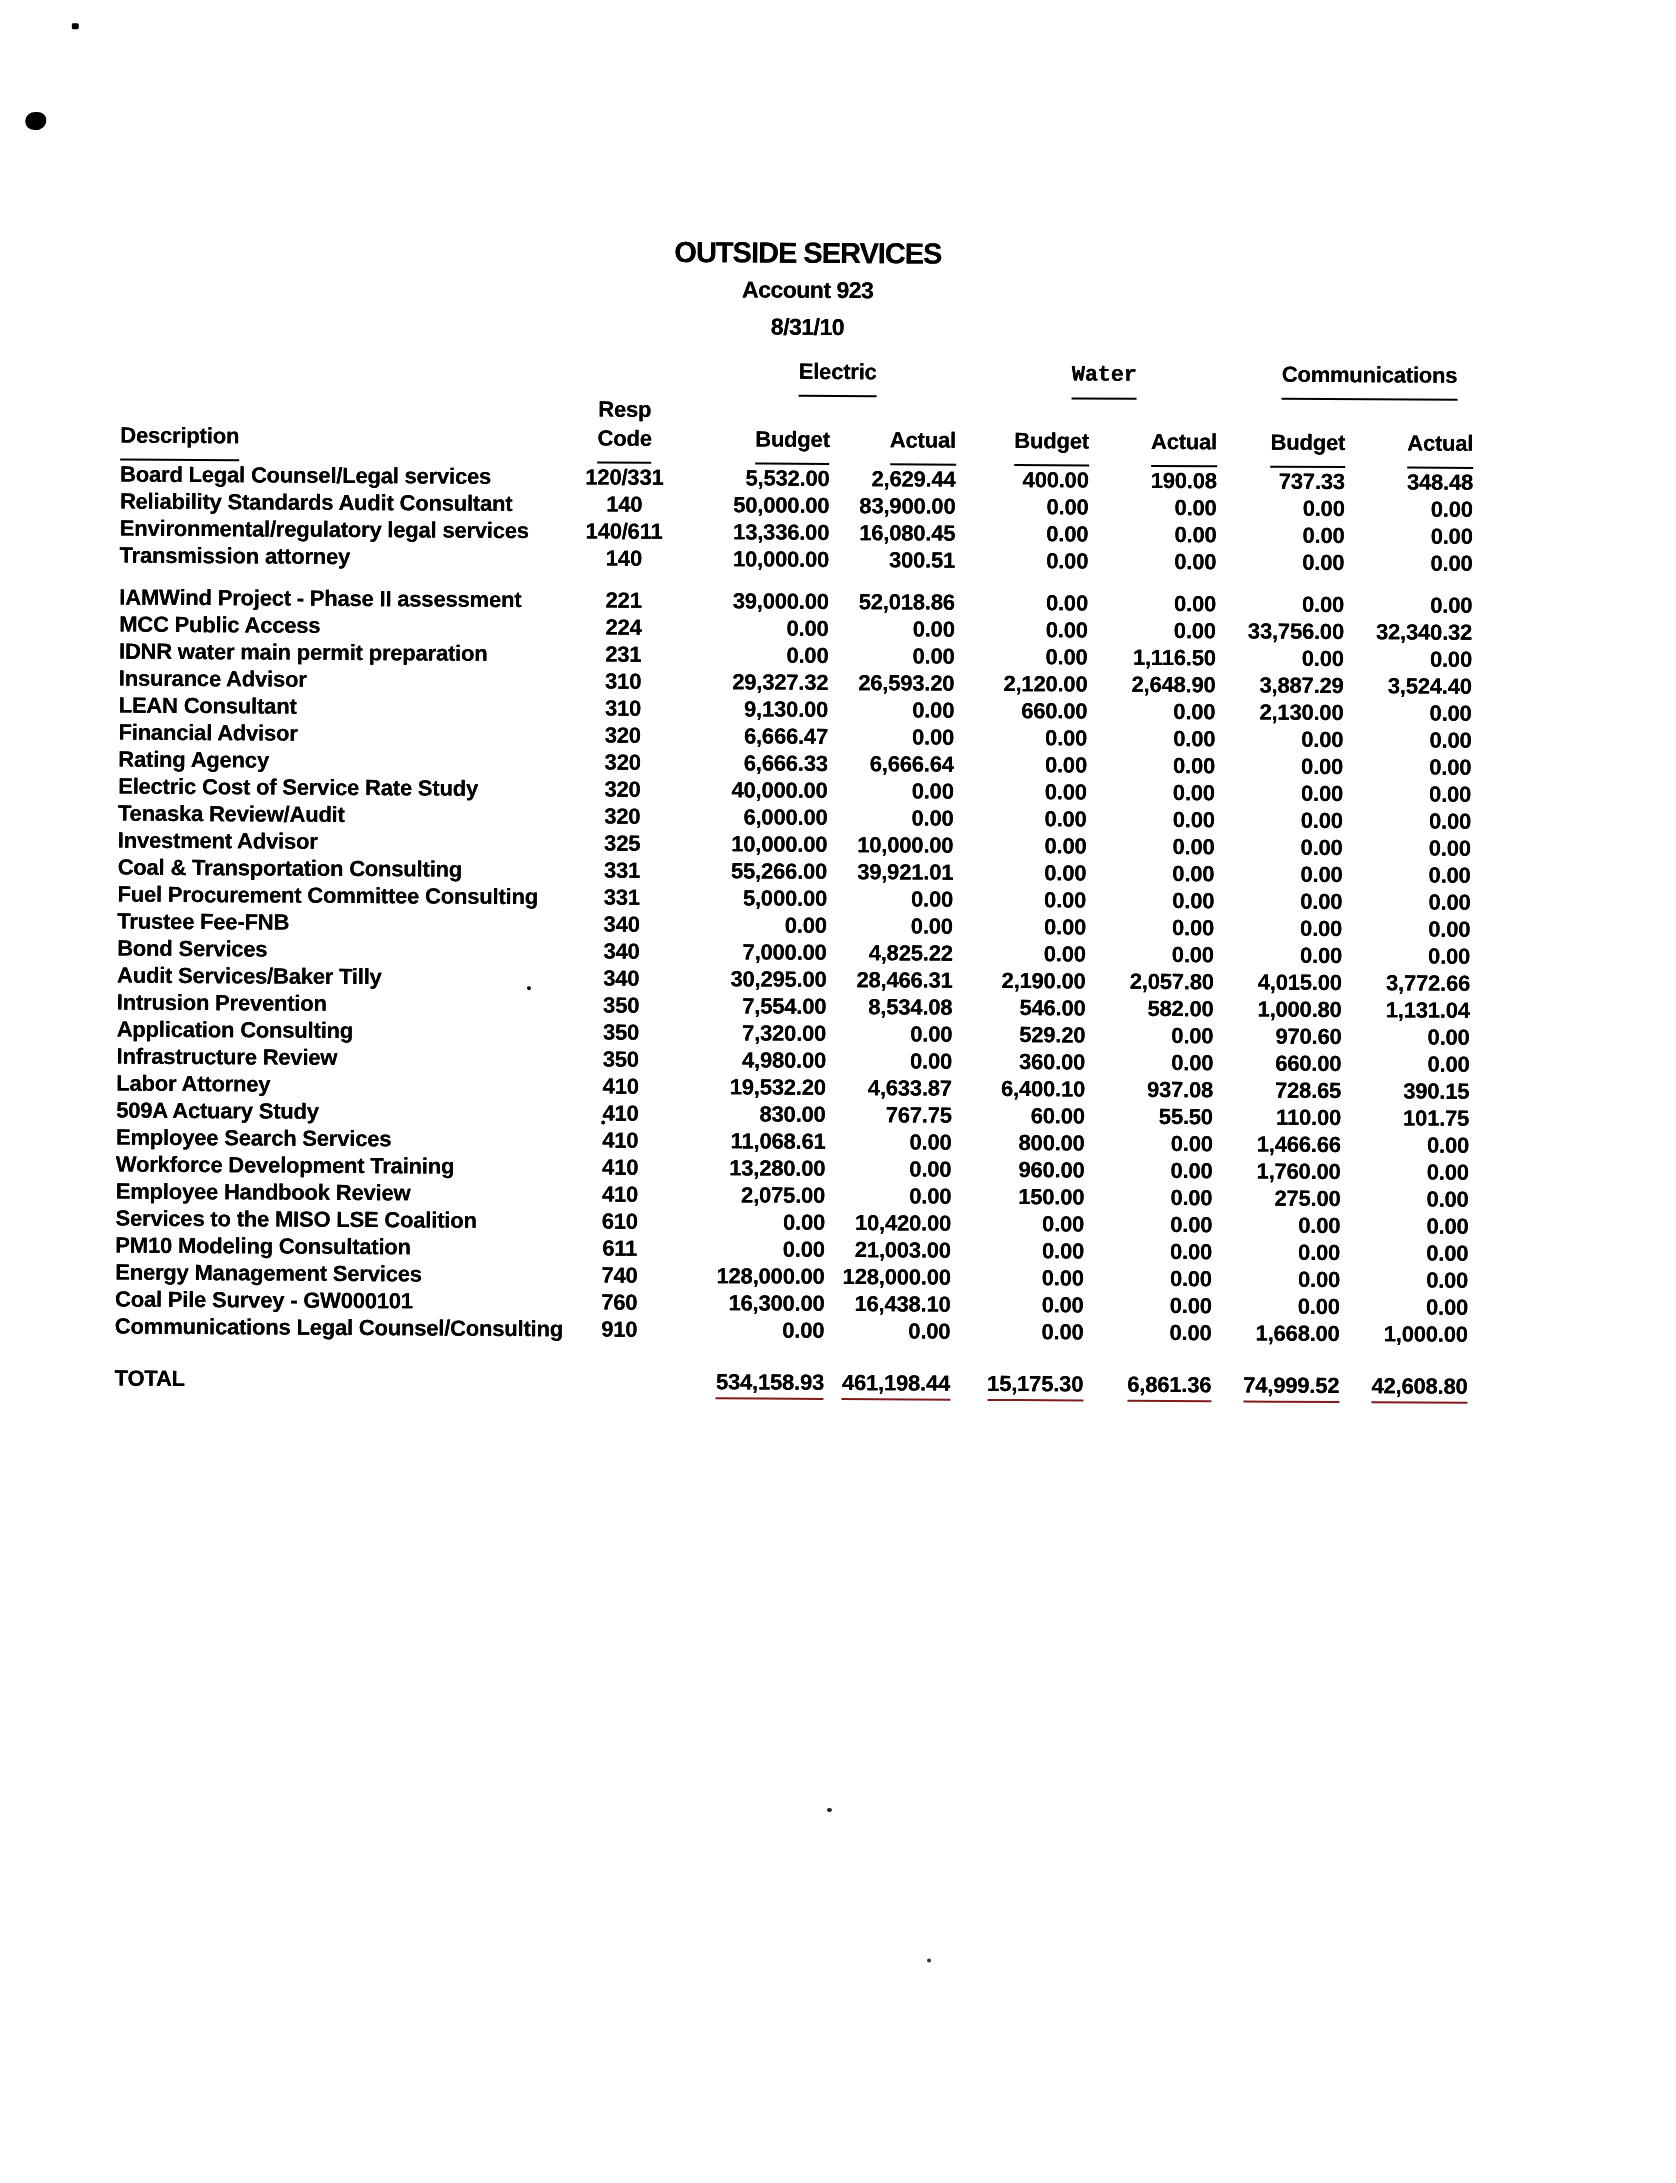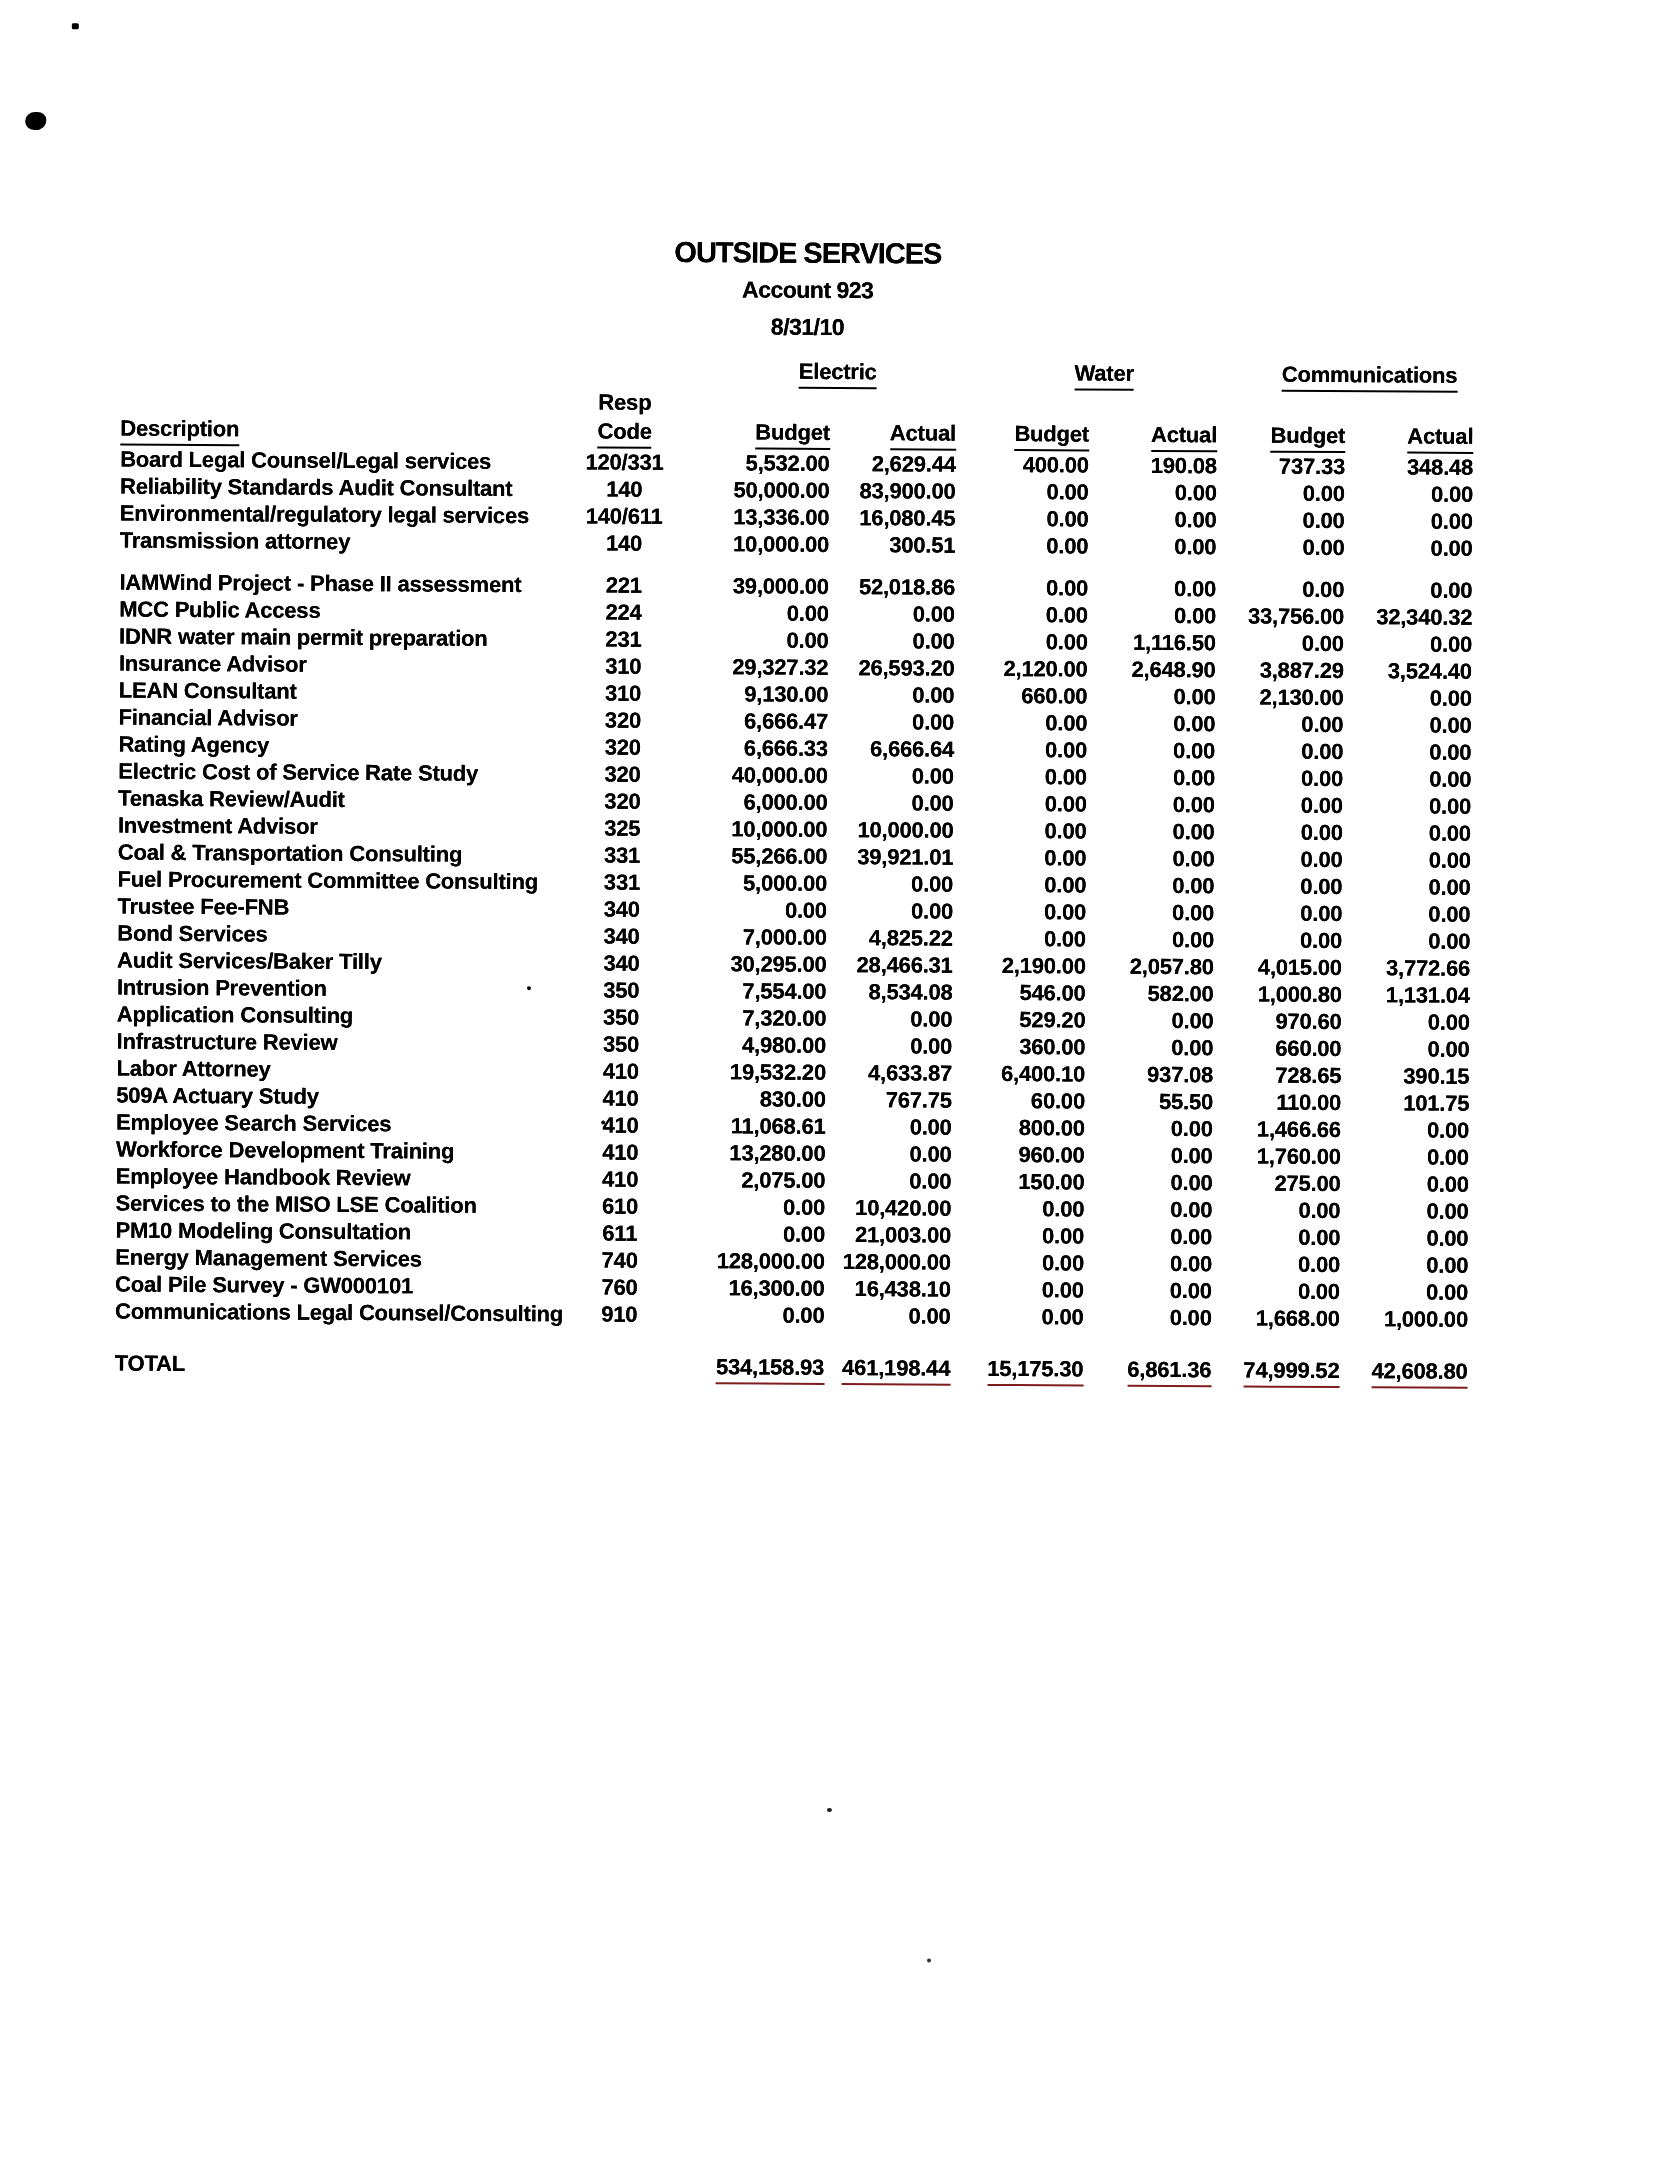--- a/index.html
+++ b/index.html
@@ -49,22 +49,22 @@
   col.c-ca{width:128px;}
   td{padding:0;white-space:nowrap;overflow:visible;vertical-align:middle;}
   td.l{text-align:left;}
   td.c{text-align:center;}
   td.r{text-align:right;}
   tr.t-group td{height:32px;vertical-align:top;text-align:center;}
   tr.t-resp td{height:25px;vertical-align:bottom;}
   tr.t-cols td{height:28px;vertical-align:top;padding-top:3px;}
   tr.data-row td{height:27px;}
   tr.gap-above td{padding-top:15px;}
-  .u{border-bottom:2.5px solid #000;padding-bottom:2px;display:inline-block;}
-  .nudge-w{position:relative;left:17.3px;}
+  .u{border-bottom:2.5px solid #000;padding-bottom:10px;display:inline-block;}
+  .nudge-w{position:relative;left:17.3px;font-family:Liberation Mono, monospace;}
   .nudge-c{position:relative;left:24px;}
   tr.total-row td{padding-top:26px;height:35px;vertical-align:top;}
   .tu{border-bottom:2px solid #7f1d1d;padding-bottom:2px;display:inline-block;text-align:right;}
   
   .speck{position:absolute;background:#000;}
   .speck.s1{left:72px;top:23px;width:7.4px;height:6.4px;border-radius:1.5px;}
   .speck.s2{left:26px;top:112px;width:21px;height:18px;border-radius:48% 42% 52% 46%;}
   .speck.s3{left:608px;top:1117px;width:4.4px;height:4.4px;border-radius:50%;}
   .speck.s4{left:533px;top:983px;width:4px;height:4px;border-radius:50%;}
   .speck.s5{left:838px;top:1803px;width:5px;height:4.4px;border-radius:50%;background:#222;}

